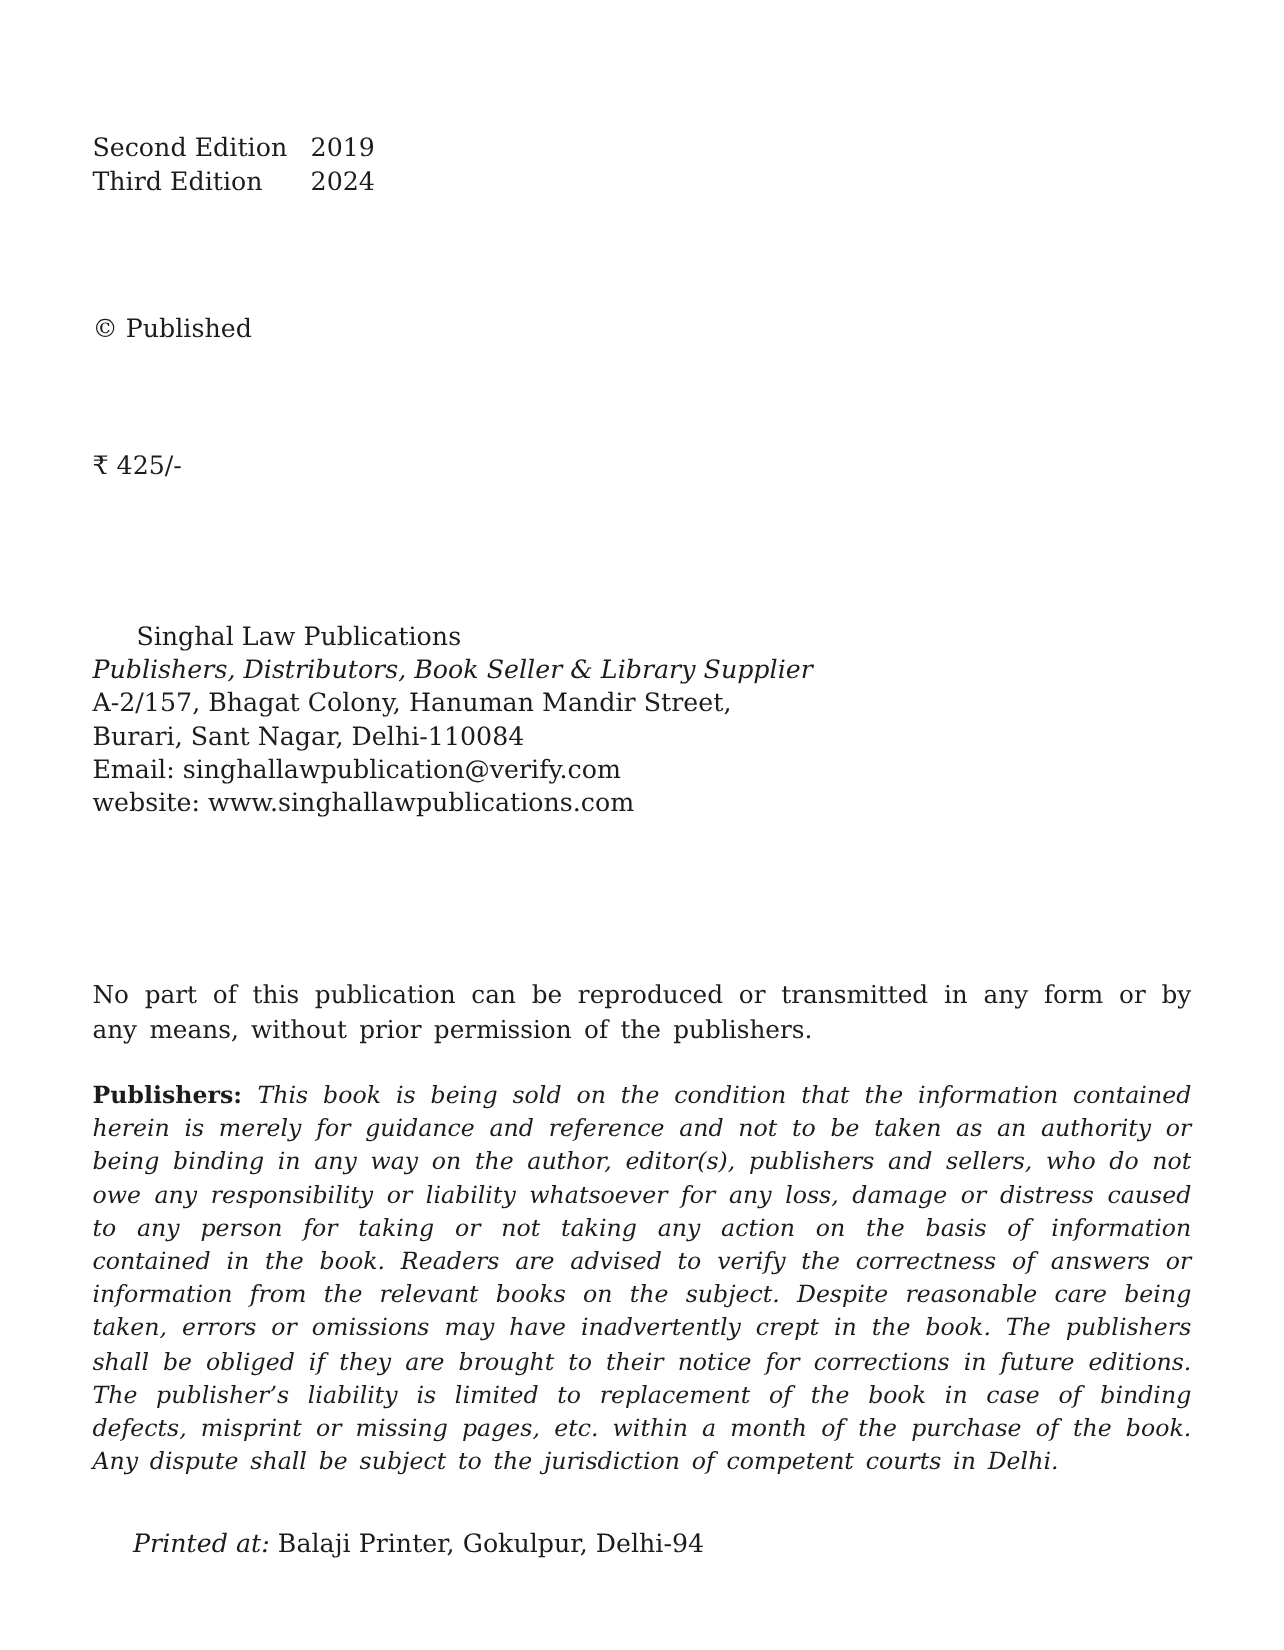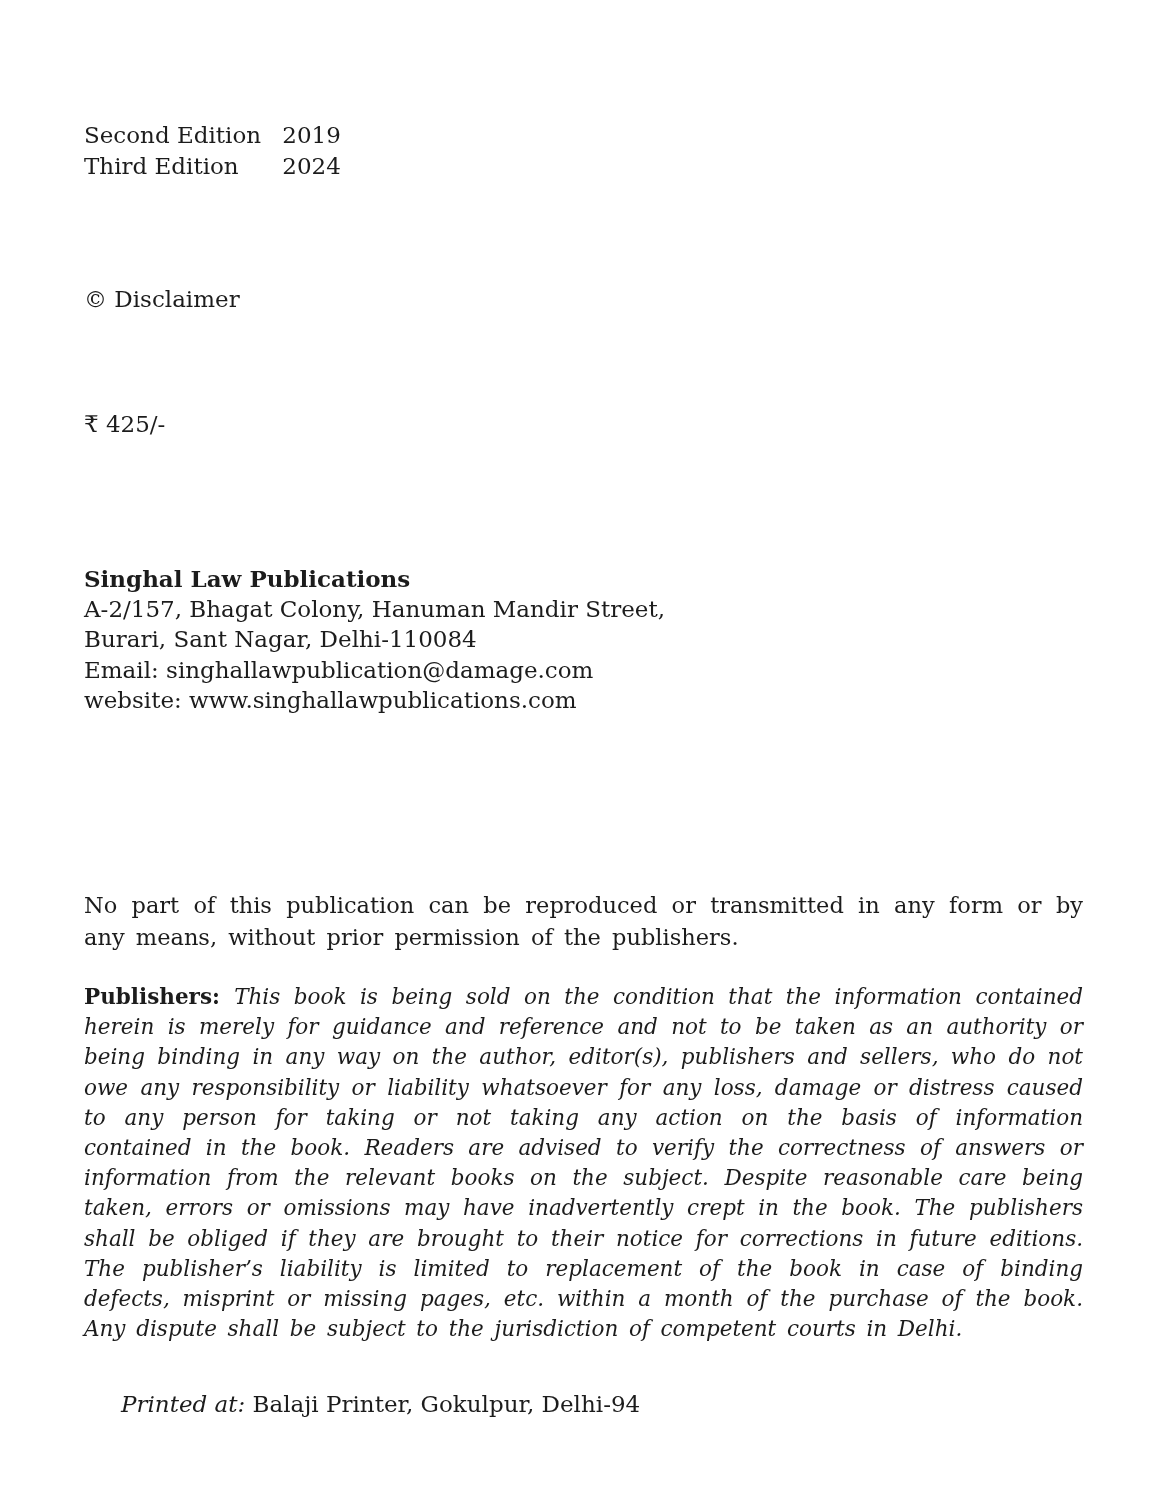--- a/index.html
+++ b/index.html
@@ -26,21 +26,21 @@
   .edition-row .ed-label { display: inline-block; width: 191px; }
   .edition-row.bold { font-weight: bold; }
 
   
   .copyright { top: 286px; font-size: 23px; }
   .price { top: 411px; font-size: 23px; }
 
   
   .publisher { top: 564px; font-size: 23px; line-height: 30.2px; }
   .pub-heading { font-style: italic; }
-  .pub-name { font-weight: bold; }
+  .pub-name { font-weight: normal; margin-left: 40px; }
   .pub-tagline { font-style: italic; }
 
   
   .rights {
     top: 889px;
     font-size: 22.5px;
     line-height: 32px;
     text-align: justify;
     word-spacing: 0.18em;
   }
@@ -69,29 +69,30 @@
     <div class="edition-row">
       <span class="ed-label">Second Edition</span>
       <span class="ed-year">2019</span>
     </div>
     <div class="edition-row">
       <span class="ed-label">Third Edition</span>
       <span class="ed-year">2024</span>
     </div>
   </div>
 
-  <div class="block copyright">© Disclaimer</div>
+  <div class="block copyright">© Published</div>
 
   <div class="block price">₹ 425/-</div>
 
   <div class="block publisher">
     <div class="pub-name">Singhal Law Publications</div>
+    <div class="pub-tagline">Publishers, Distributors, Book Seller &amp; Library Supplier</div>
     <div class="pub-address1">A-2/157, Bhagat Colony, Hanuman Mandir Street,</div>
     <div class="pub-address2">Burari, Sant Nagar, Delhi-110084</div>
-    <div class="pub-email">Email: singhallawpublication@damage.com</div>
+    <div class="pub-email">Email: singhallawpublication@verify.com</div>
     <div class="pub-website">website: www.singhallawpublications.com</div>
   </div>
 
   <div class="block rights">No part of this publication can be reproduced or transmitted in any form or by any means, without prior permission of the publishers.</div>
 
   <div class="block disclaimer">
     <span class="disc-label">Publishers: </span>
     <span class="disc-body">This book is being sold on the condition that the information contained herein is merely for guidance and reference and not to be taken as an authority or being binding in any way on the author, editor(s), publishers and sellers, who do not owe any responsibility or liability whatsoever for any loss, damage or distress caused to any person for taking or not taking any action on the basis of information contained in the book. Readers are advised to verify the correctness of answers or information from the relevant books on the subject. Despite reasonable care being taken, errors or omissions may have inadvertently crept in the book. The publishers shall be obliged if they are brought to their notice for corrections in future editions. The publisher’s liability is limited to replacement of the book in case of binding defects, misprint or missing pages, etc. within a month of the purchase of the book. Any dispute shall be subject to the jurisdiction of competent courts in Delhi.</span>
   </div>
 

